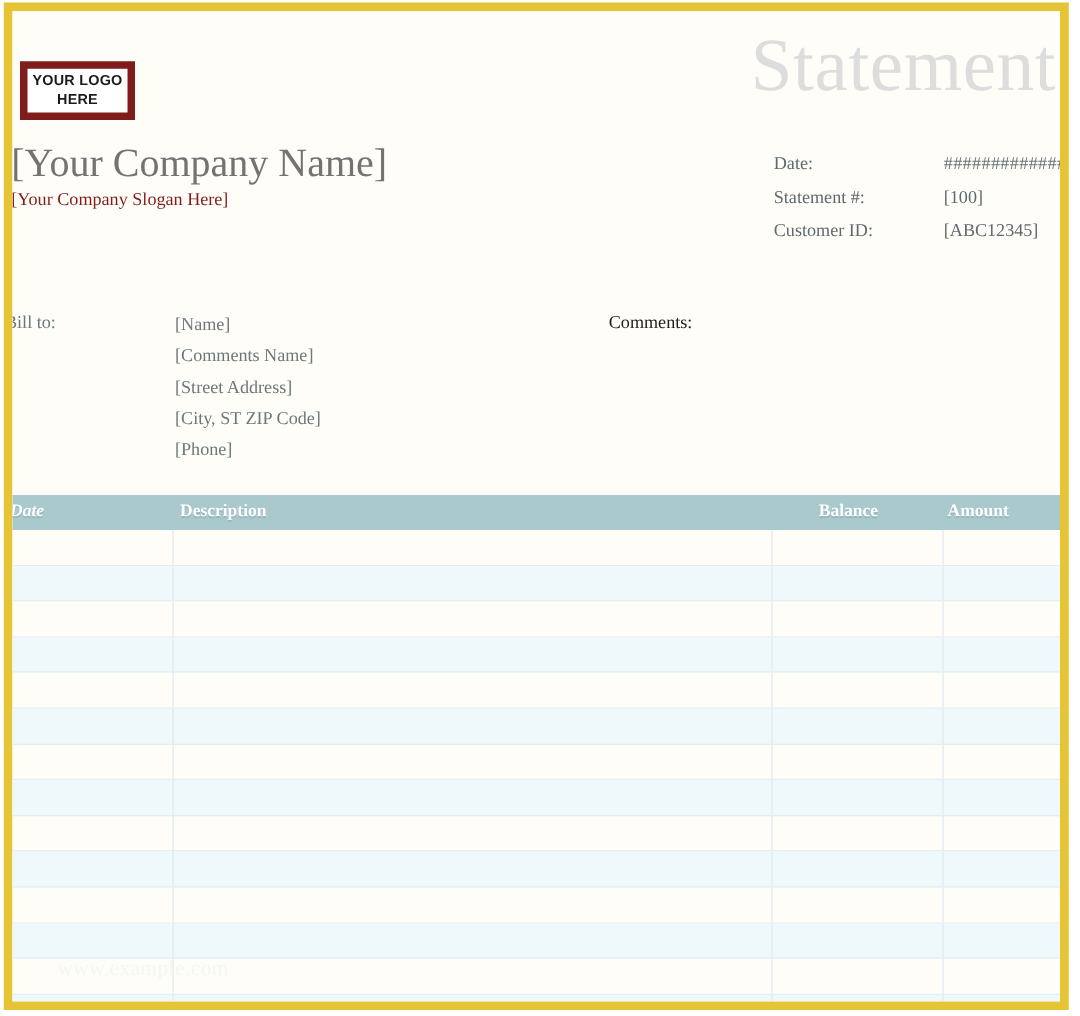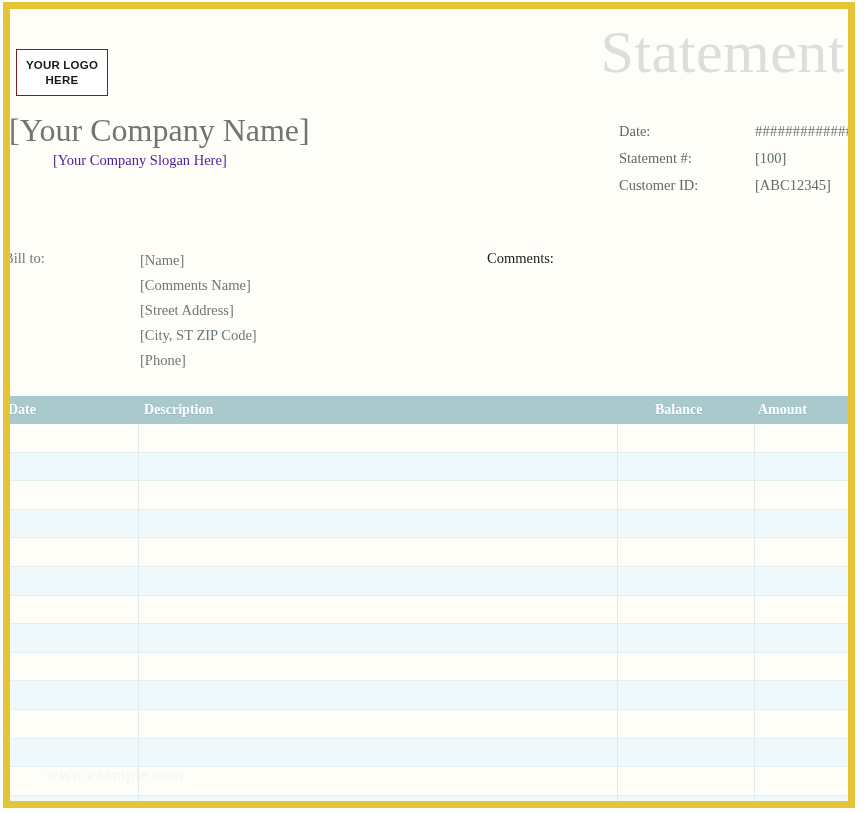--- a/index.html
+++ b/index.html
@@ -48,21 +48,21 @@
     overflow: hidden;
   }
 
   
   #logo-box {
     position: absolute;
     left: 10px;
     top: 45px;
     width: 92px;
     height: 47px;
-    border: 1px solid #7f1d1d;
+    border: 6px solid #7f1d1d;
     background: #ffffff;
     box-sizing: border-box;
     display: flex;
     flex-direction: column;
     align-items: center;
     justify-content: center;
     font-family: "Liberation Sans", sans-serif;
     font-weight: bold;
     font-size: 11.5px;
     letter-spacing: 0.2px;
@@ -91,24 +91,23 @@
     color: #737373;
     white-space: nowrap;
     line-height: 30px;
   }
 
   #company-slogan {
     position: absolute;
     left: 3px;
     top: 147px;
     font-size: 14.5px;
-    color: #4c1d95;
+    color: #7f1d1d;
     white-space: nowrap;
     line-height: 18px;
-    margin-left: 44px;
   }
 
   
   #info-block {
     position: absolute;
     left: 613px;
     top: 119px;
     width: 260px;
   }
   .info-row {
@@ -179,21 +178,21 @@
   }
   #table-head .th {
     position: absolute;
     top: 6px;
     font-size: 14px;
     font-weight: bold;
     color: #ffffff;
     white-space: nowrap;
     text-shadow: 0 1px 0 rgba(120,150,155,0.35);
   }
-  #table-head .th.c-date { left: 2px; }
+  #table-head .th.c-date { left: 2px; font-style: italic; }
   #table-head .th.c-desc { left: 138px; }
   #table-head .th.c-bal  { left: 617px; margin-left: 32px; }
   #table-head .th.c-amt  { left: 752px; }
 
   #table-body {
     position: relative;
   }
   .t-row {
     position: relative;
     height: 28.6px;

